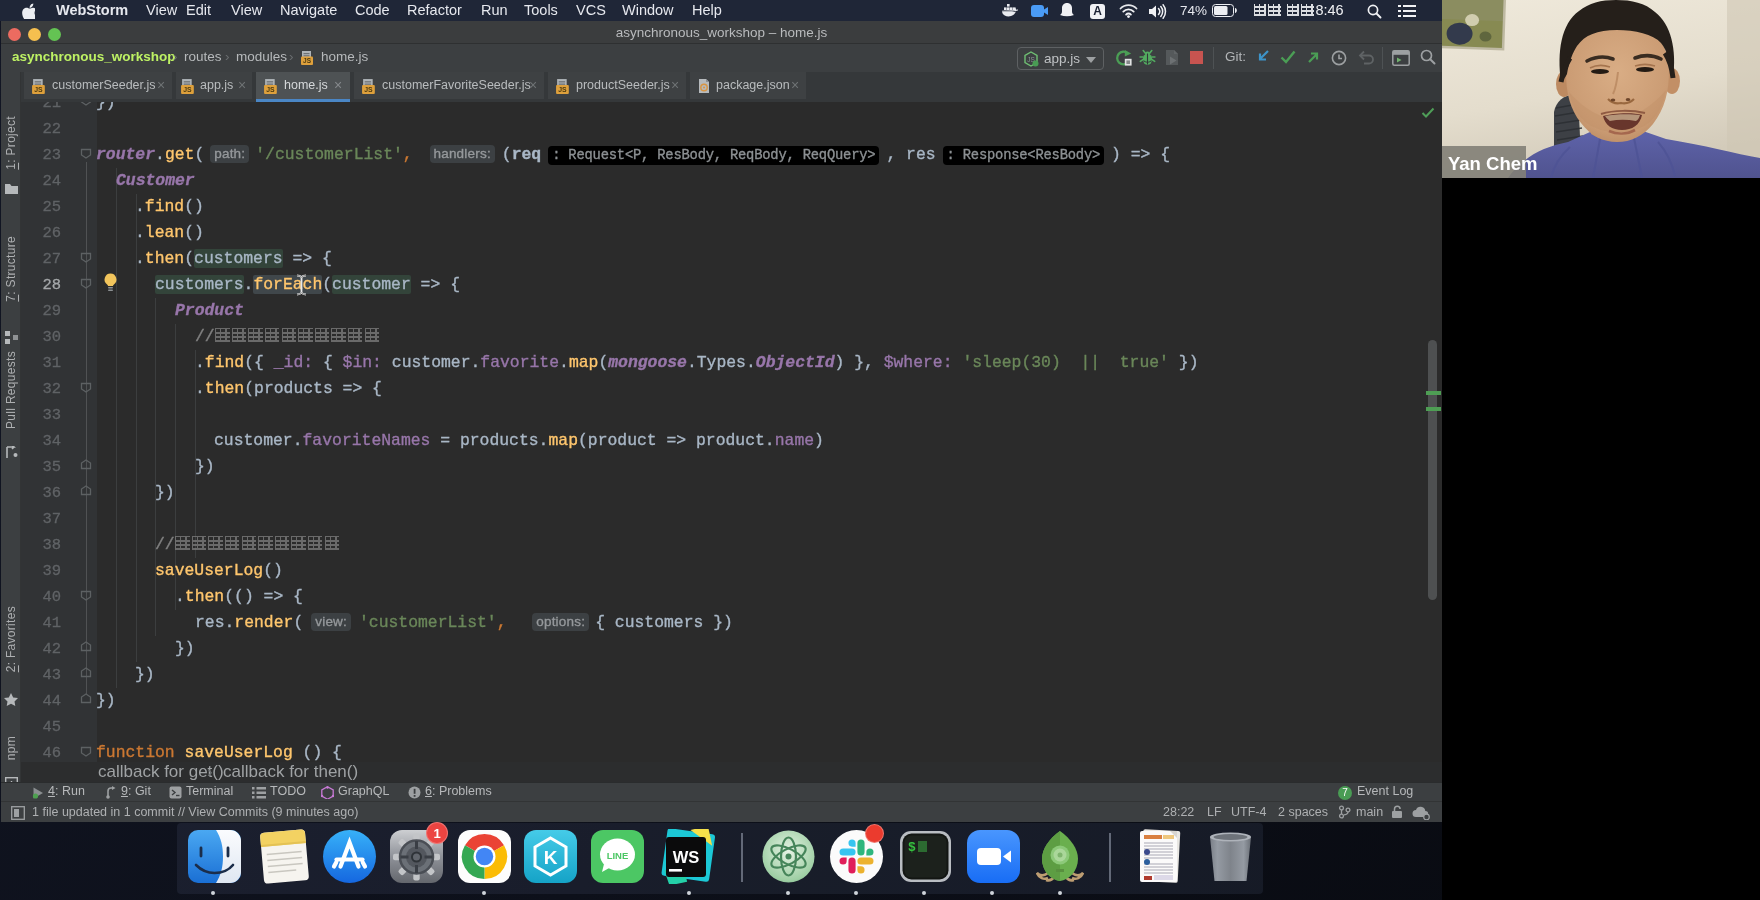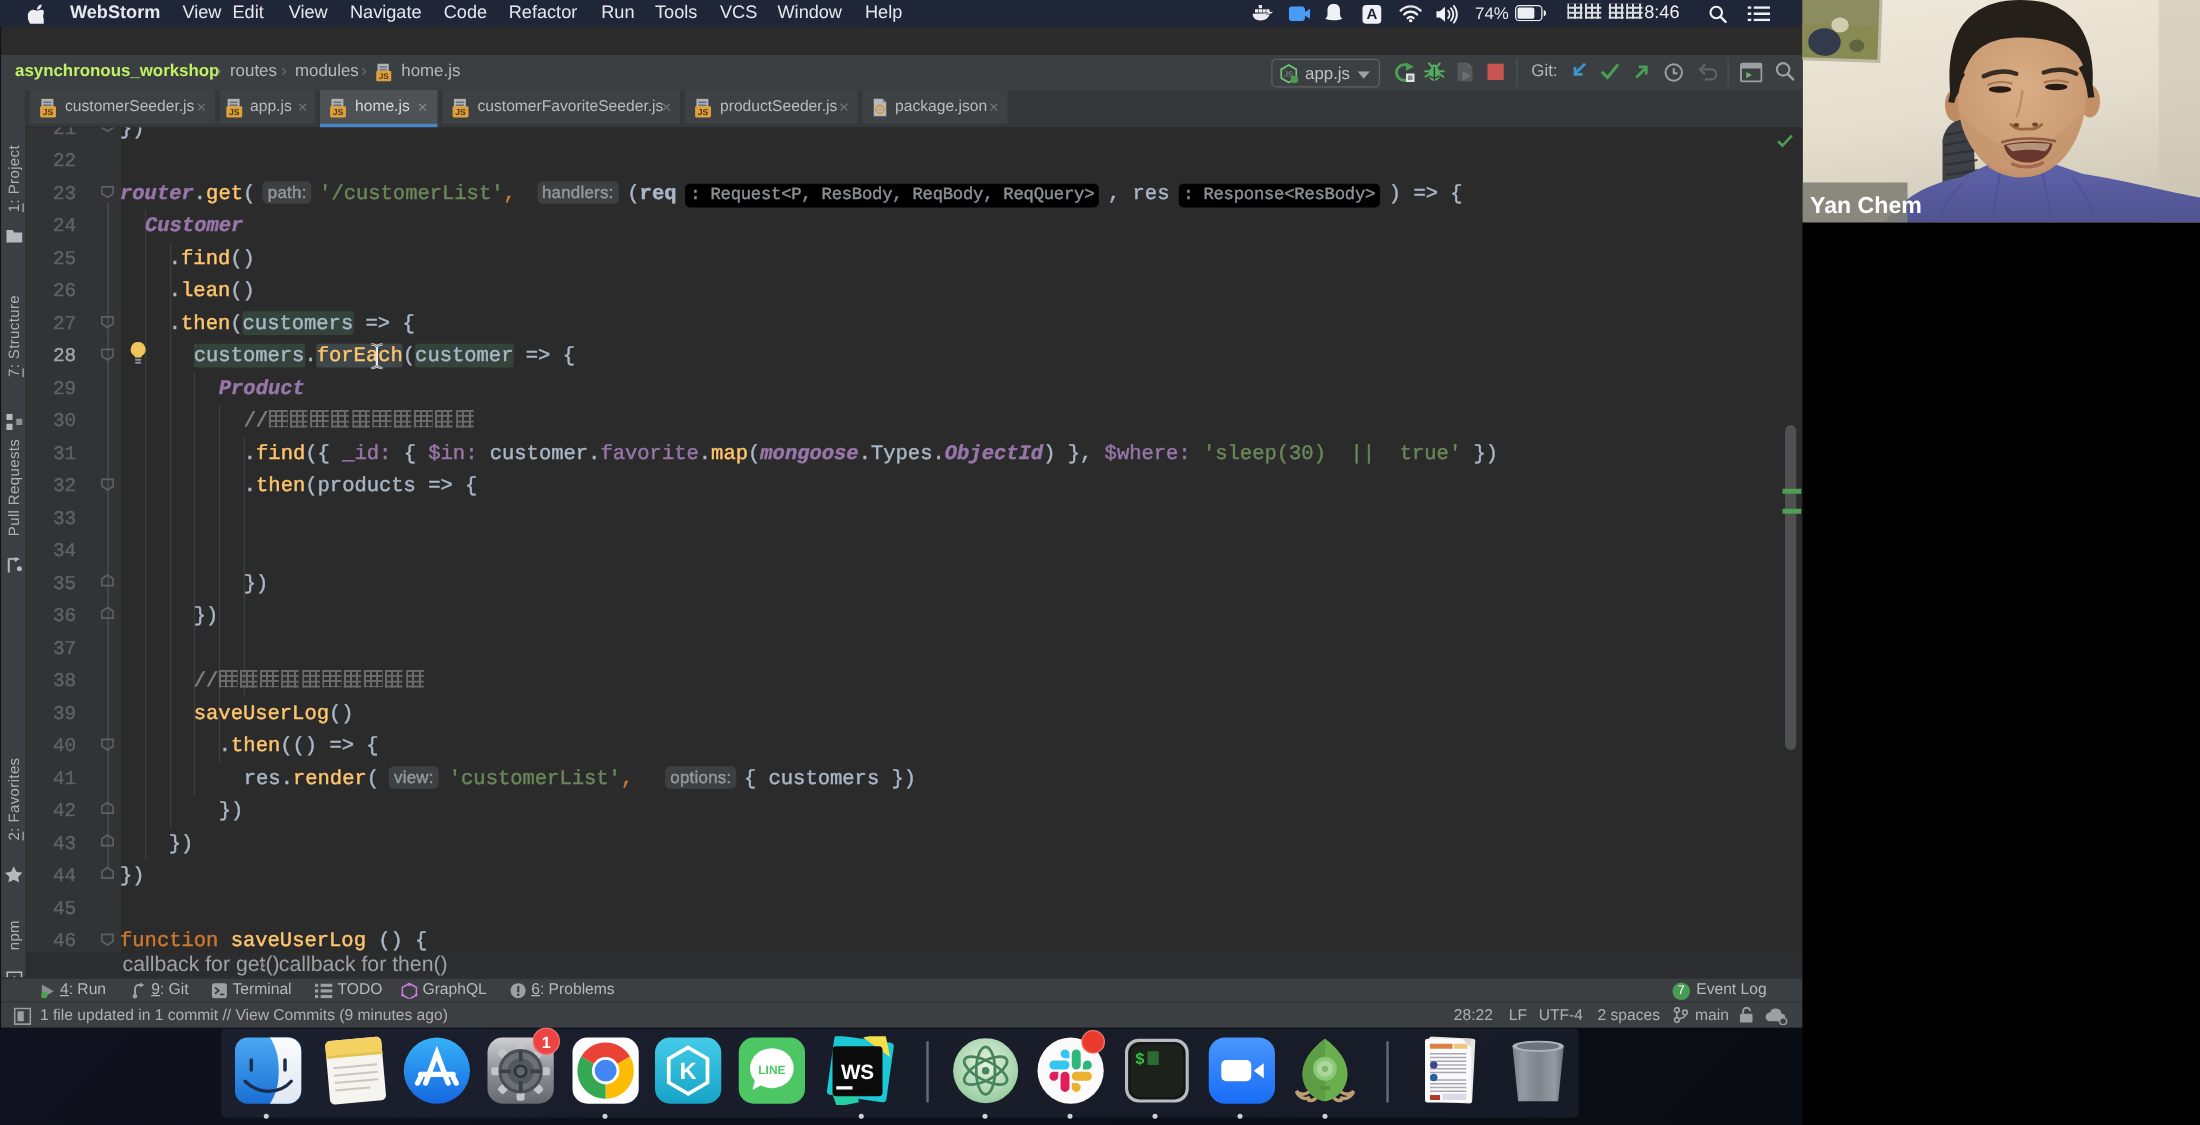--- a/index.html
+++ b/index.html
@@ -124,20 +124,26 @@
           <rect x="0" y="0" width="3" height="2"></rect>
           <rect x="5" y="0" width="13" height="2"></rect>
           <rect x="0" y="5" width="3" height="2"></rect>
           <rect x="5" y="5" width="13" height="2"></rect>
           <rect x="0" y="10" width="3" height="2"></rect>
           <rect x="5" y="10" width="13" height="2"></rect>
         </g>
       </svg>
   </div>
   <div id="win">
+    <div id="titlebar">
+      <div class="tl" style="left:7px;background:#ec6b60"></div>
+      <div class="tl" style="left:27px;background:#f5bf4f"></div>
+      <div class="tl" style="left:47px;background:#64c353"></div>
+      <div class="abs" style="left:0;width:100%;text-align:center;top:0;height:23px;line-height:23px;color:#b9bbbd;font-size:13.5px">asynchronous_workshop – home.js</div>
+    </div>
     <div id="navbar">
       <span class="abs" style="left:11px;top:5px;font-weight:bold;color:#bef264">asynchronous_workshop</span>
       <span class="abs" style="left:172px;top:5px;color:#6a6e70">›</span>
       <span class="abs" style="left:183px;top:5px">routes</span>
       <span class="abs" style="left:224px;top:5px;color:#6a6e70">›</span>
       <span class="abs" style="left:235px;top:5px">modules</span>
       <span class="abs" style="left:288px;top:5px;color:#6a6e70">›</span>
       <svg class="abs" style="left:299px;top:6px" width="16" height="16" viewBox="0 0 16 16">
           <rect x="2" y="1" width="9" height="9" fill="#afb4b8"></rect>
           <rect x="3.5" y="3" width="6" height="1.2" fill="#6e7275"></rect>
@@ -345,20 +351,21 @@
       <div class="cl" style="left:75px;top:40px"><span class="cls">router</span>.<span class="fn">get</span>(<span class="hint" style="margin:0 6px">path:</span><span class="str">'/customerList'</span><span class="kw">,</span>&nbsp;<span class="hint" style="margin:0 7px">handlers:</span>(<span class="b">req</span><span class="thint" style="margin:0 7px">: Request&lt;P, ResBody, ReqBody, ReqQuery&gt;</span>, res<span class="thint" style="margin:0 7px">: Response&lt;ResBody&gt;</span>) =&gt; {</div>
       <div class="cl" style="left:95px;top:66px"><span class="cls">Customer</span></div>
       <div class="cl" style="left:114px;top:92px">.<span class="fn">find</span>()</div>
       <div class="cl" style="left:114px;top:118px">.<span class="fn">lean</span>()</div>
       <div class="cl" style="left:114px;top:144px">.<span class="fn">then</span>(<span class="hl1">customers</span> =&gt; {</div>
       <div class="cl" style="left:134px;top:170px"><span class="hl1">customers</span>.<span class="fn hl2">forEach</span>(<span class="hl1">customer</span> =&gt; {</div>
       <div class="cl" style="left:154px;top:196px"><span class="cls">Product</span></div>
       <div class="cl cmt" style="left:174px;top:222px">//<span class="cj"></span><span class="cj"></span><span class="cj"></span><span class="cj"></span><span class="cj"></span><span class="cj"></span><span class="cj"></span><span class="cj"></span><span class="cj"></span><span class="cj"></span></div>
       <div class="cl" style="left:174px;top:248px">.<span class="fn">find</span>({ <span class="fld">_id:</span> { <span class="fld">$in:</span> customer.<span class="fld">favorite</span>.<span class="fn">map</span>(<span class="cls">mongoose</span>.Types.<span class="cls">ObjectId</span>) }, <span class="fld">$where:</span> <span class="str">'sleep(30)  ||  true'</span> })</div>
       <div class="cl" style="left:174px;top:274px">.<span class="fn">then</span>(products =&gt; {</div>
+      <div class="cl" style="left:193px;top:326px">customer.<span class="fld">favoriteNames</span> = products.<span class="fn">map</span>(product =&gt; product.<span class="fld">name</span>)</div>
       <div class="cl" style="left:174px;top:352px">})</div>
       <div class="cl" style="left:134px;top:378px">})</div>
       <div class="cl cmt" style="left:134px;top:430px">//<span class="cj"></span><span class="cj"></span><span class="cj"></span><span class="cj"></span><span class="cj"></span><span class="cj"></span><span class="cj"></span><span class="cj"></span><span class="cj"></span><span class="cj"></span></div>
       <div class="cl" style="left:134px;top:456px"><span class="fn">saveUserLog</span>()</div>
       <div class="cl" style="left:154px;top:482px">.<span class="fn">then</span>(() =&gt; {</div>
       <div class="cl" style="left:174px;top:508px">res.<span class="fn">render</span>(<span class="hint" style="margin:0 8px">view:</span><span class="str">'customerList'</span><span class="kw">,</span>&nbsp;&nbsp;<span class="hint" style="margin:0 6px">options:</span>{ customers })</div>
       <div class="cl" style="left:154px;top:534px">})</div>
       <div class="cl" style="left:114px;top:560px">})</div>
       <div class="cl" style="left:75px;top:586px">})</div>
       <div class="cl" style="left:75px;top:638px"><span class="kw">function</span> <span class="fn">saveUserLog</span> () {</div>

